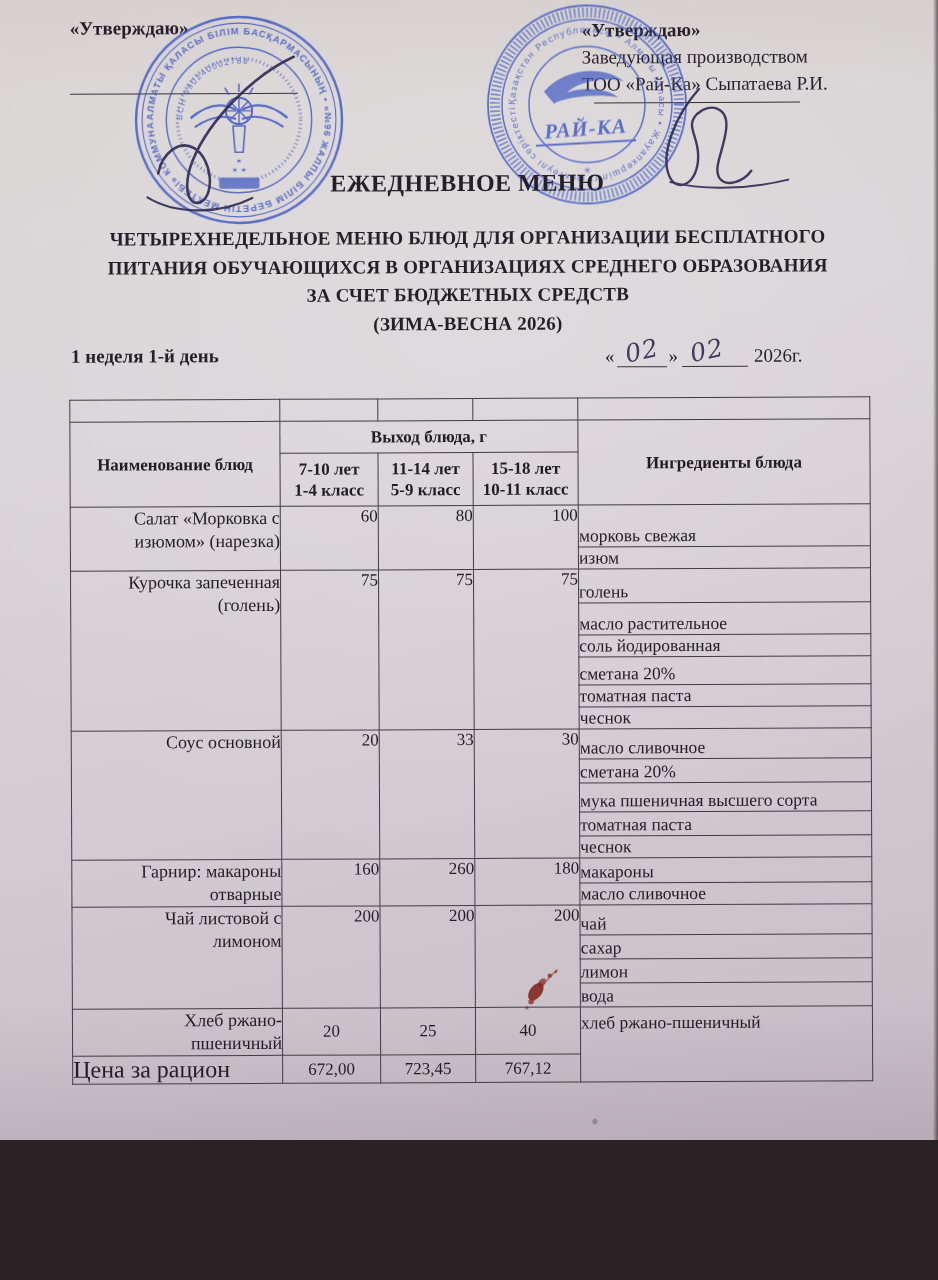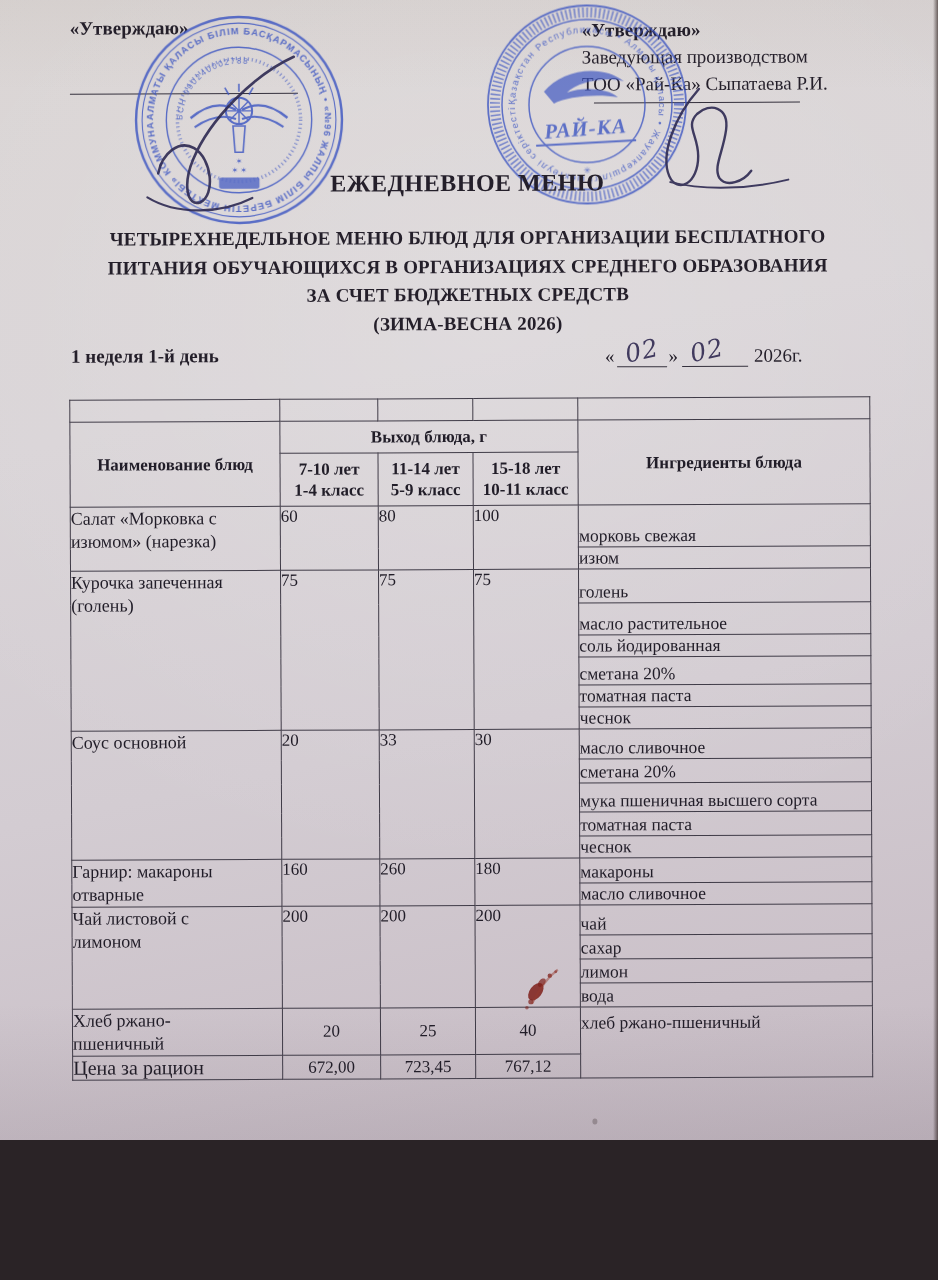--- a/index.html
+++ b/index.html
@@ -40,25 +40,25 @@
   .b1{width:50px;margin:0 2px;}
   .b2{width:66px;margin:0 6px 0 4px;}
   .hand{position:absolute;left:8px;top:-10px;font-family:"DejaVu Serif",serif;font-style:italic;
     font-size:25px;color:#413a5e;transform:rotate(-12deg);letter-spacing:1px;}
 
   
   table.menu{position:absolute;left:70px;top:398px;width:800px;border-collapse:collapse;
     table-layout:fixed;font-size:17px;color:#211d28;}
   table.menu td{border:1.4px solid #403c48;padding:0;overflow:hidden;}
   td.h{font-weight:bold;text-align:center;vertical-align:middle;line-height:21px;white-space:pre-line;}
-  td.c-name{vertical-align:top;text-align:left;padding:2px 4px 0 7px;font-size:18px;line-height:23px;white-space:pre-line;}
-  td.c-num{vertical-align:top;text-align:left;padding-top:4px;margin-left:6px;}
+  td.c-name{vertical-align:top;text-align:right;padding:2px 4px 0 7px;font-size:18px;line-height:23px;white-space:pre-line;}
+  td.c-num{vertical-align:top;text-align:right;padding-top:4px;margin-left:6px;}
   td.c-num-mid{vertical-align:middle;text-align:center;}
   td.c-ing{vertical-align:bottom;text-align:left;padding:0 4px 2px 9px;font-size:17.5px;}
-  td.c-price-label{vertical-align:middle;text-align:left;padding-left:7px;font-size:20px;}
+  td.c-price-label{vertical-align:middle;text-align:left;padding-left:7px;font-size:24px;}
   td.c-price{vertical-align:middle;text-align:center;}
 
   
   .stamp{position:absolute;filter:blur(.35px);pointer-events:none;}
   .st-school{left:134px;top:12px;width:214px;height:214px;opacity:.82;}
   .st-rayka{left:486px;top:2px;width:206px;height:206px;opacity:.8;}
   .sigs{position:absolute;left:0;top:0;pointer-events:none;}
 
   .stain-red{position:absolute;left:514px;top:962px;pointer-events:none;}
   .speck{position:absolute;left:590px;top:1119px;width:5px;height:6px;border-radius:50%;

